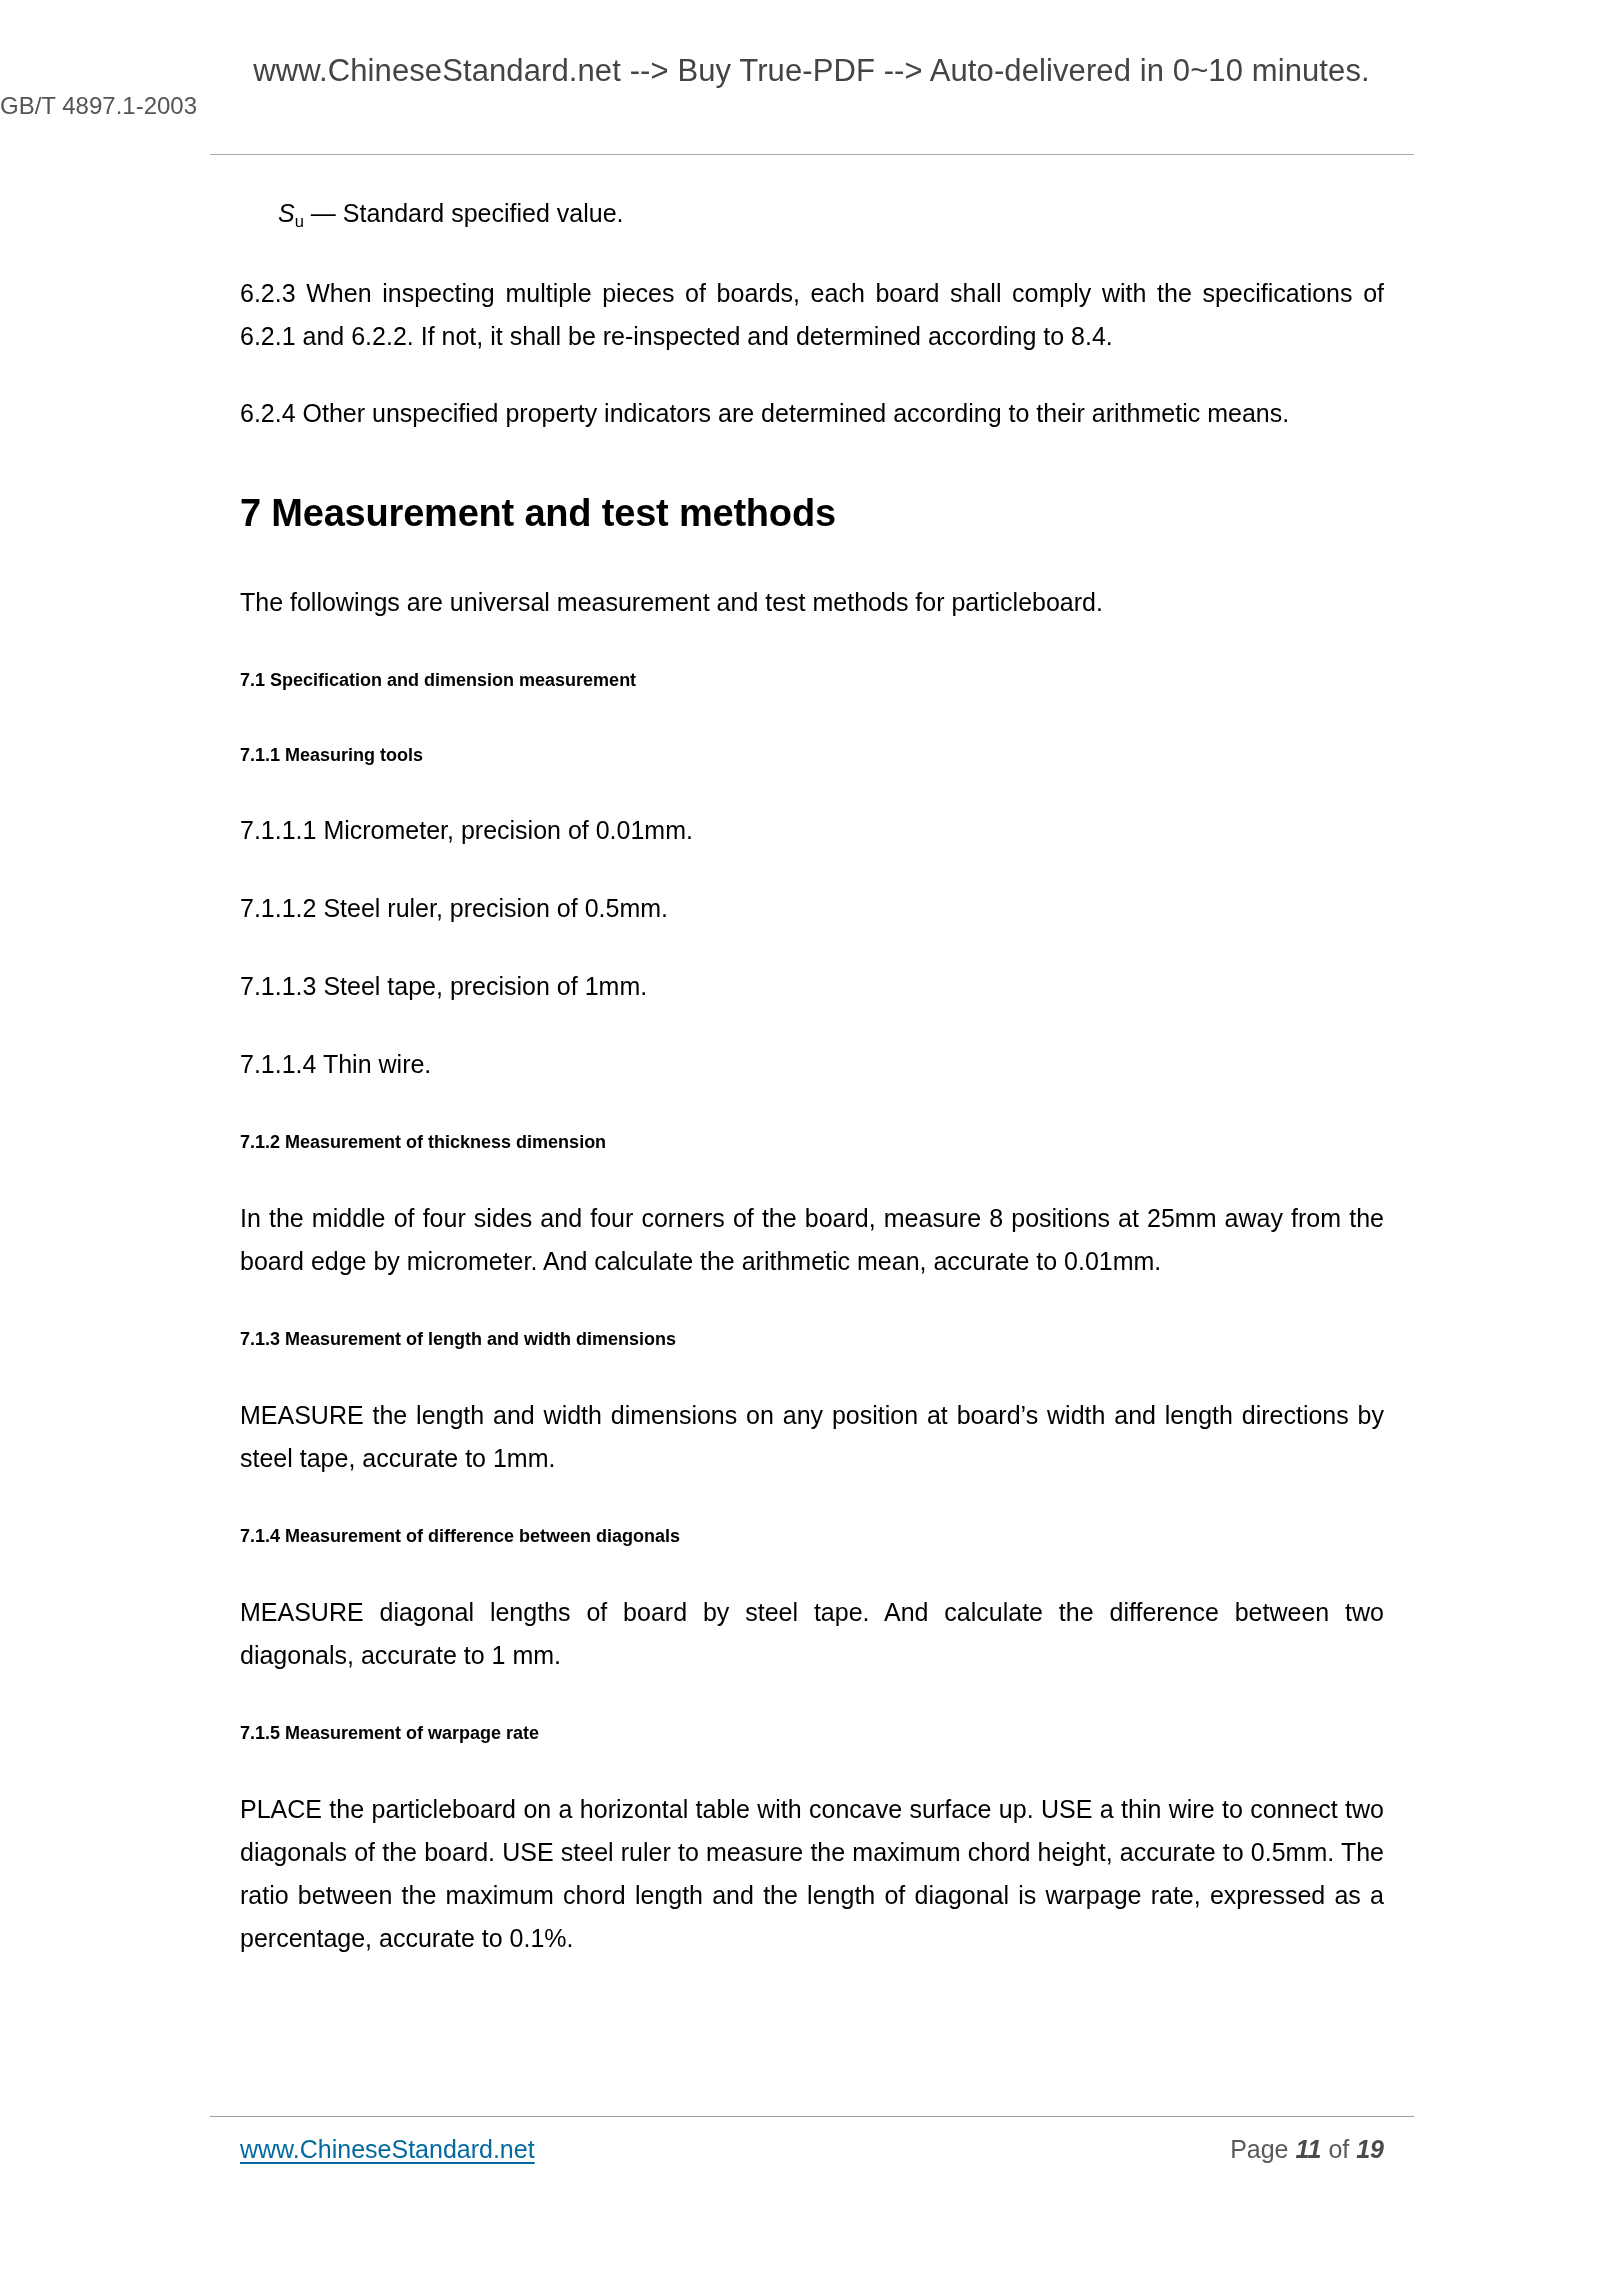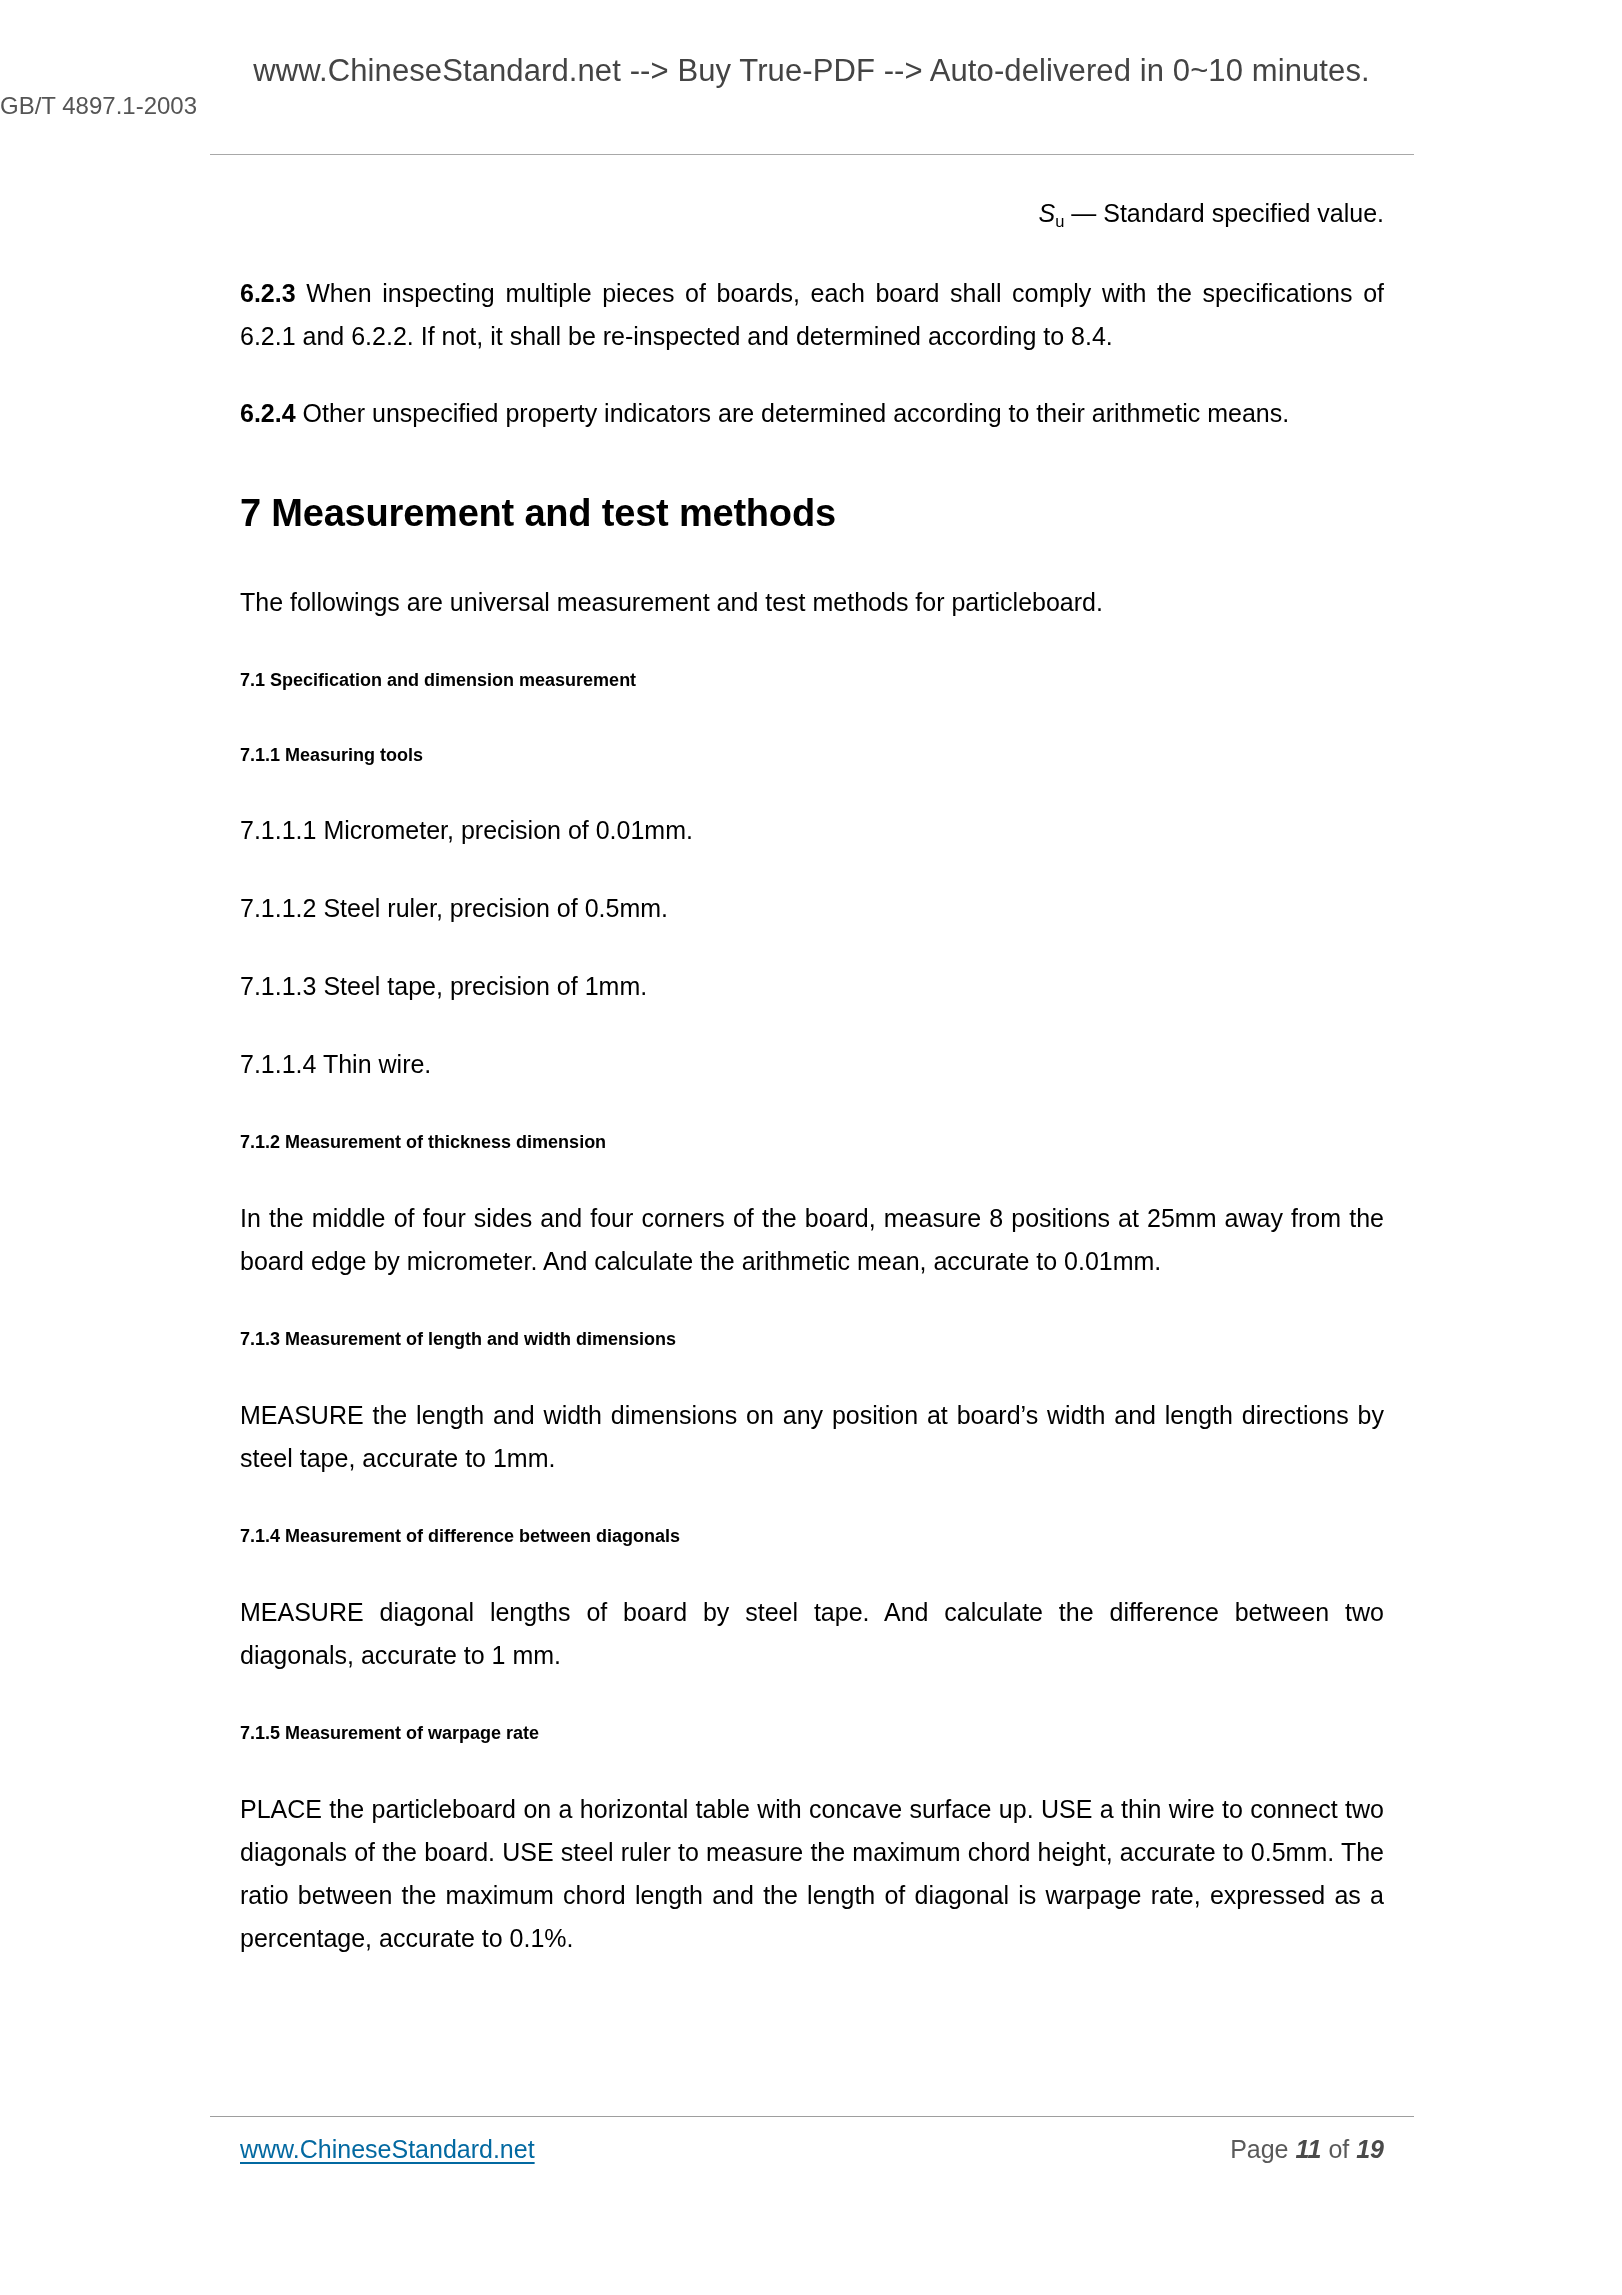--- a/index.html
+++ b/index.html
@@ -63,38 +63,38 @@
   p {
     margin: 0;
     font-size: 25px;
     line-height: 43px;
     text-align: justify;
     text-justify: inter-word;
   }
   .defn {
     margin-top: 10px;
     padding-left: 38px;
-    text-align: right;
+    text-align: left;
   }
   .var-italic {
     font-style: italic;
   }
   .var-italic sub {
     font-style: normal;
     font-size: 0.66em;
     vertical-align: baseline;
     position: relative;
     top: 0.28em;
   }
 
   .para {
     margin-top: 34px;
   }
   .para .num {
-    font-weight: bold;
+    font-weight: normal;
   }
 
   h1.section-title {
     margin: 55px 0 0 0;
     font-size: 38px;
     line-height: 47px;
     font-weight: bold;
     letter-spacing: -0.2px;
   }
 

